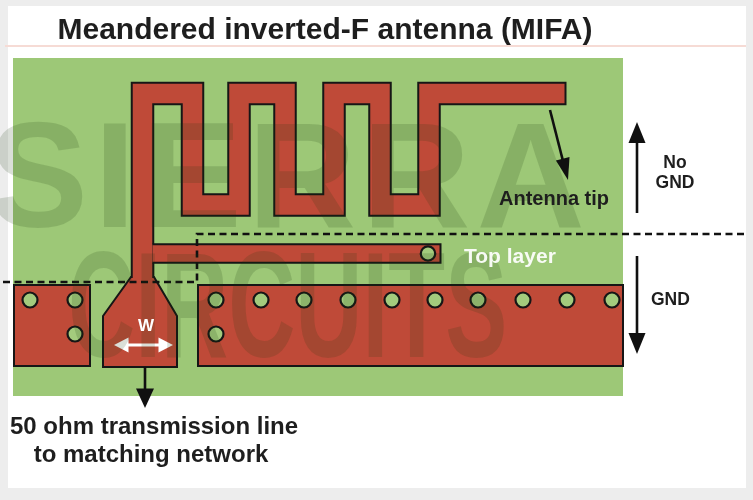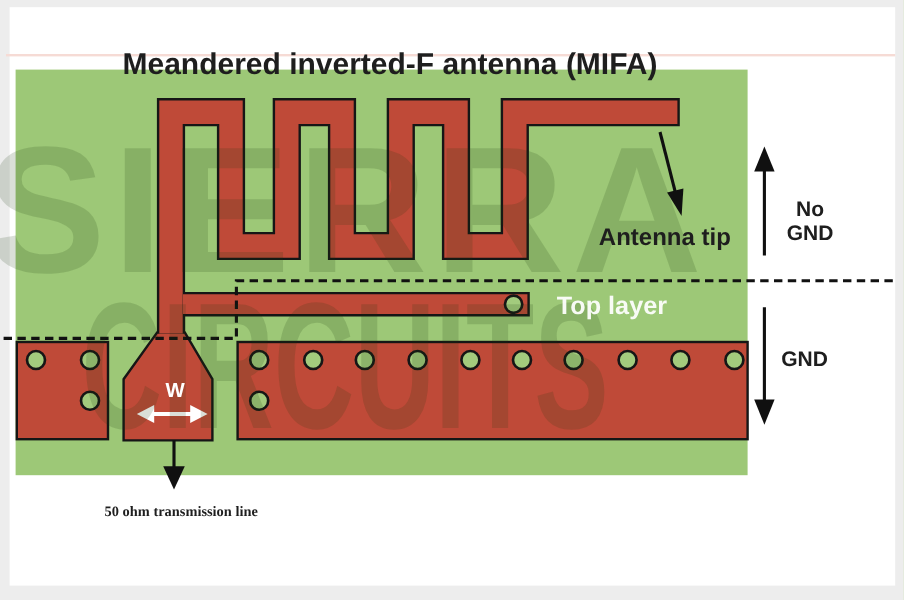--- a/index.html
+++ b/index.html
@@ -10,27 +10,27 @@
   .copper{fill:var(--copper-red,#bf4a38);stroke:var(--outline-black,#161616);stroke-width:2;}
   .via{fill:var(--via-green,#a3cb7d);stroke:var(--outline-black,#161616);stroke-width:2.2;}
   .tracef{stroke:var(--copper-red,#bf4a38);fill:none;stroke-linejoin:miter;}
   .traceo{stroke:var(--outline-black,#161616);fill:none;stroke-linejoin:miter;}
   .arrow{stroke:#101010;stroke-width:2.6;fill:none;}
   .arrowhead{fill:#101010;stroke:none;}
   .whitearrow{stroke:#ffffff;stroke-width:3.2;fill:none;}
   .whitehead{fill:#ffffff;stroke:none;}
   .dashedline{stroke:#111111;stroke-width:2.6;fill:none;stroke-dasharray:7 4.5;}
   .label{position:absolute;z-index:3;font-weight:bold;color:var(--label-dark,#1e1e1e);white-space:nowrap;}
-  #title{left:0;top:12px;width:650px;text-align:center;font-size:25px;margin-top:28px;}
+  #title{left:0;top:12px;width:650px;text-align:center;font-size:30px;}
   #antenna-tip{left:499px;top:187px;font-size:20px;}
   #top-layer{left:464px;top:244px;font-size:21px;color:rgba(255,255,255,0.93);}
-  #no-gnd{left:645px;top:164px;width:60px;text-align:center;font-size:17.5px;line-height:20px;}
+  #no-gnd{left:645px;top:152px;width:60px;text-align:center;font-size:17.5px;line-height:20px;}
   #gnd-label{left:651px;top:289px;font-size:17.5px;}
   #w-label{left:133px;top:316px;width:26px;text-align:center;font-size:17px;color:#ffffff;}
-  #feed-note{left:10px;top:412px;width:282px;text-align:center;font-size:12px;line-height:28px;font-family:Liberation Serif, serif;}
+  #feed-note{left:10px;top:412px;width:282px;text-align:center;font-size:24px;line-height:28px;}
   .wm{position:absolute;z-index:2;font-weight:bold;color:var(--watermark-green,rgba(25,55,10,0.16));
       font-size:150px;line-height:1;pointer-events:none;}
   #wm1{left:-12px;top:100px;letter-spacing:6px;}
   #wm2{left:68px;top:230px;transform:scaleX(0.62);transform-origin:left top;}
 </style>
 </head>
 <body>
 
 <div id="stage">
   <div id="card"></div>
@@ -96,14 +96,15 @@
   <div class="label" id="top-layer">Top layer</div>
   <div class="label" id="antenna-tip">Antenna tip</div>
   <div class="label" id="no-gnd">
     <div>No</div>
     <div>GND</div>
   </div>
   <div class="label" id="gnd-label">GND</div>
   <div class="label" id="w-label">W</div>
   <div class="label" id="feed-note">
     <div>50 ohm transmission line</div>
+    <div>to matching network</div>
   </div>
 </div>
 
 </body></html>

